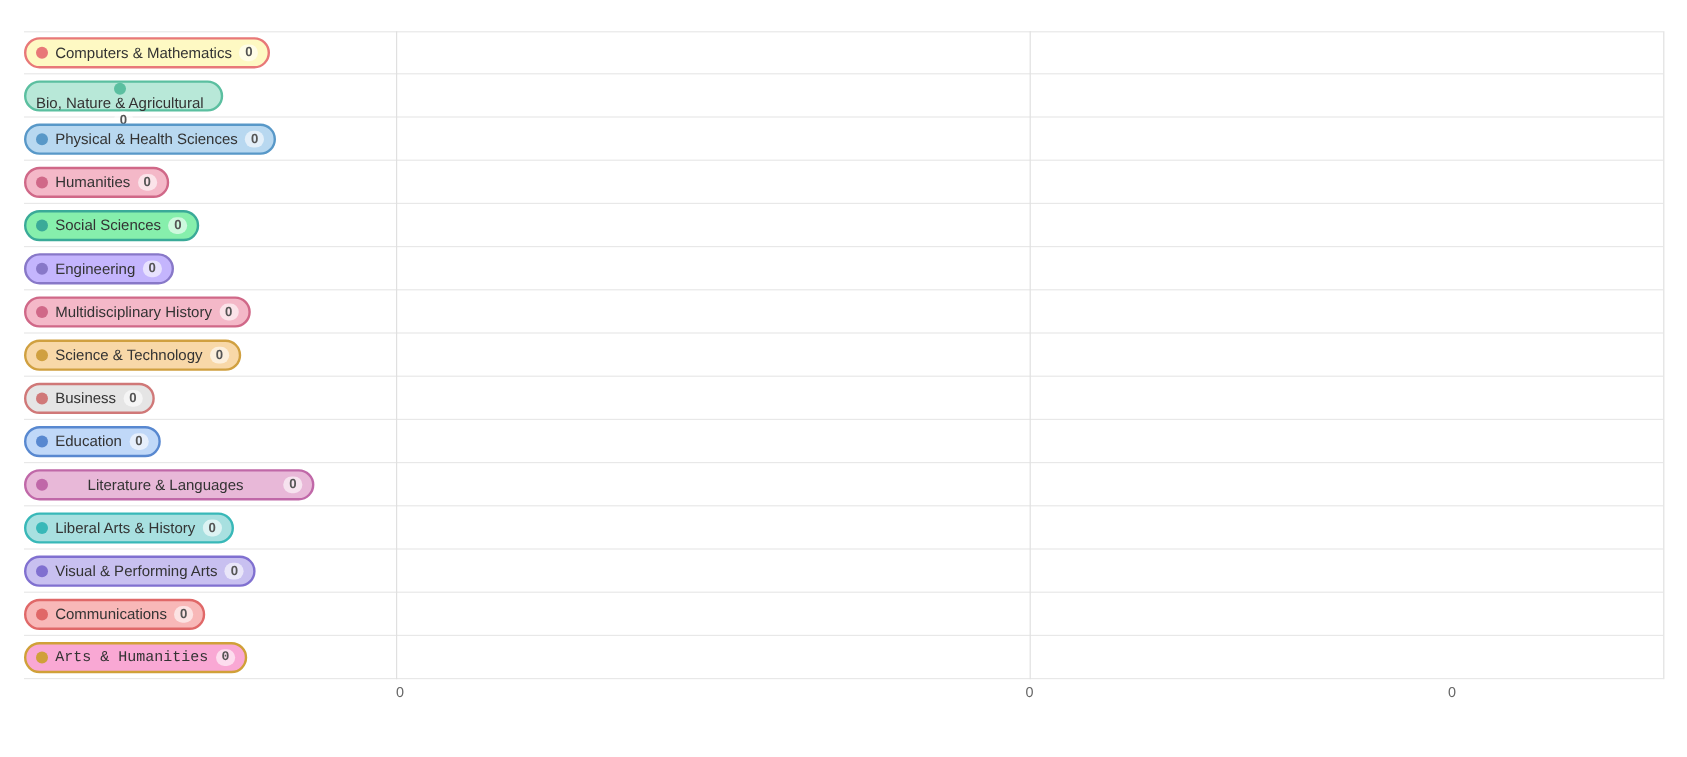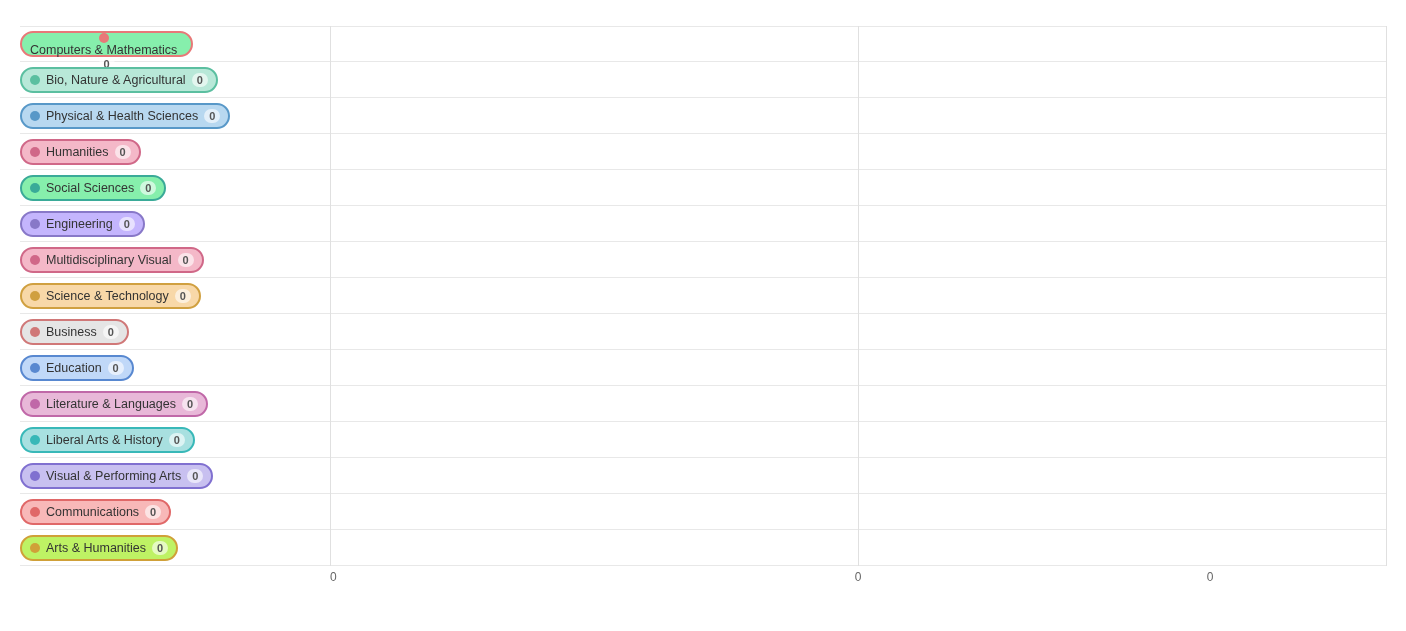--- a/index.html
+++ b/index.html
@@ -117,31 +117,31 @@
 <body>
 
 <div class="chart-container">
   <div class="chart-title"></div>
   <div class="source-label"></div>
 
   <div class="chart-area" id="chart-area" style="position: relative;">
 
   <div class="bar-row">
         <div class="bar-label-area">
-          <div class="bar-pill" style="background: #86efac; border: 2px solid rgb(232, 120, 120); flex-direction: column;">
+          <div class="bar-pill" style="background: #fef9c3; border: 2px solid rgb(232, 120, 120);">
             <span style="display: inline-block; width: 10px; height: 10px; border-radius: 50%; background: rgb(232, 120, 120); margin-right: 6px; flex-shrink: 0;"></span>
             <span class="bar-pill-text">Computers &amp; Mathematics</span>
             <span class="bar-pill-value">0</span>
           </div>
         </div>
         <div class="bar-track"></div>
       </div>
       <div class="bar-row">
         <div class="bar-label-area">
-          <div class="bar-pill" style="background: rgb(184, 232, 216); border: 2px solid rgb(91, 191, 160);">
+          <div class="bar-pill" style="background: rgb(184, 232, 216); border: 2px solid rgb(91, 191, 160); flex-direction: column;">
             <span style="display: inline-block; width: 10px; height: 10px; border-radius: 50%; background: rgb(91, 191, 160); margin-right: 6px; flex-shrink: 0;"></span>
             <span class="bar-pill-text">Bio, Nature &amp; Agricultural</span>
             <span class="bar-pill-value">0</span>
           </div>
         </div>
         <div class="bar-track"></div>
       </div>
       <div class="bar-row">
         <div class="bar-label-area">
           <div class="bar-pill" style="background: rgb(184, 216, 240); border: 2px solid rgb(88, 152, 200);">
@@ -179,21 +179,21 @@
             <span class="bar-pill-text">Engineering</span>
             <span class="bar-pill-value">0</span>
           </div>
         </div>
         <div class="bar-track"></div>
       </div>
       <div class="bar-row">
         <div class="bar-label-area">
           <div class="bar-pill" style="background: rgb(244, 184, 200); border: 2px solid rgb(208, 104, 136);">
             <span style="display: inline-block; width: 10px; height: 10px; border-radius: 50%; background: rgb(208, 104, 136); margin-right: 6px; flex-shrink: 0;"></span>
-            <span class="bar-pill-text">Multidisciplinary Visual</span>
+            <span class="bar-pill-text">Multidisciplinary History</span>
             <span class="bar-pill-value">0</span>
           </div>
         </div>
         <div class="bar-track"></div>
       </div>
       <div class="bar-row">
         <div class="bar-label-area">
           <div class="bar-pill" style="background: rgb(248, 216, 168); border: 2px solid rgb(208, 160, 64);">
             <span style="display: inline-block; width: 10px; height: 10px; border-radius: 50%; background: rgb(208, 160, 64); margin-right: 6px; flex-shrink: 0;"></span>
             <span class="bar-pill-text">Science &amp; Technology</span>
@@ -217,21 +217,21 @@
           <div class="bar-pill" style="background: rgb(192, 216, 248); border: 2px solid rgb(88, 136, 208);">
             <span style="display: inline-block; width: 10px; height: 10px; border-radius: 50%; background: rgb(88, 136, 208); margin-right: 6px; flex-shrink: 0;"></span>
             <span class="bar-pill-text">Education</span>
             <span class="bar-pill-value">0</span>
           </div>
         </div>
         <div class="bar-track"></div>
       </div>
       <div class="bar-row">
         <div class="bar-label-area">
-          <div class="bar-pill" style="background: rgb(232, 184, 216); border: 2px solid rgb(192, 104, 168);">
+          <div class="bar-pill" style="background: rgb(232, 184, 216); border: 2px solid rgb(192, 104, 168); gap: 27px;">
             <span style="display: inline-block; width: 10px; height: 10px; border-radius: 50%; background: rgb(192, 104, 168); margin-right: 6px; flex-shrink: 0;"></span>
             <span class="bar-pill-text">Literature &amp; Languages</span>
             <span class="bar-pill-value">0</span>
           </div>
         </div>
         <div class="bar-track"></div>
       </div>
       <div class="bar-row">
         <div class="bar-label-area">
           <div class="bar-pill" style="background: rgb(168, 224, 224); border: 2px solid rgb(56, 184, 184);">
@@ -257,21 +257,21 @@
           <div class="bar-pill" style="background: rgb(248, 184, 184); border: 2px solid rgb(224, 104, 104);">
             <span style="display: inline-block; width: 10px; height: 10px; border-radius: 50%; background: rgb(224, 104, 104); margin-right: 6px; flex-shrink: 0;"></span>
             <span class="bar-pill-text">Communications</span>
             <span class="bar-pill-value">0</span>
           </div>
         </div>
         <div class="bar-track"></div>
       </div>
       <div class="bar-row">
         <div class="bar-label-area">
-          <div class="bar-pill" style="background: #bef264; border: 2px solid rgb(208, 160, 56);">
+          <div class="bar-pill" style="background: #f9a8d4; border: 2px solid rgb(208, 160, 56); font-family: Liberation Mono, monospace;">
             <span style="display: inline-block; width: 10px; height: 10px; border-radius: 50%; background: rgb(208, 160, 56); margin-right: 6px; flex-shrink: 0;"></span>
             <span class="bar-pill-text">Arts &amp; Humanities</span>
             <span class="bar-pill-value">0</span>
           </div>
         </div>
         <div class="bar-track"></div>
       </div>
       <div class="grid-lines">
         <div class="grid-line" style="left: 0%;"></div>
         <div class="grid-line" style="left: 50%;"></div>

